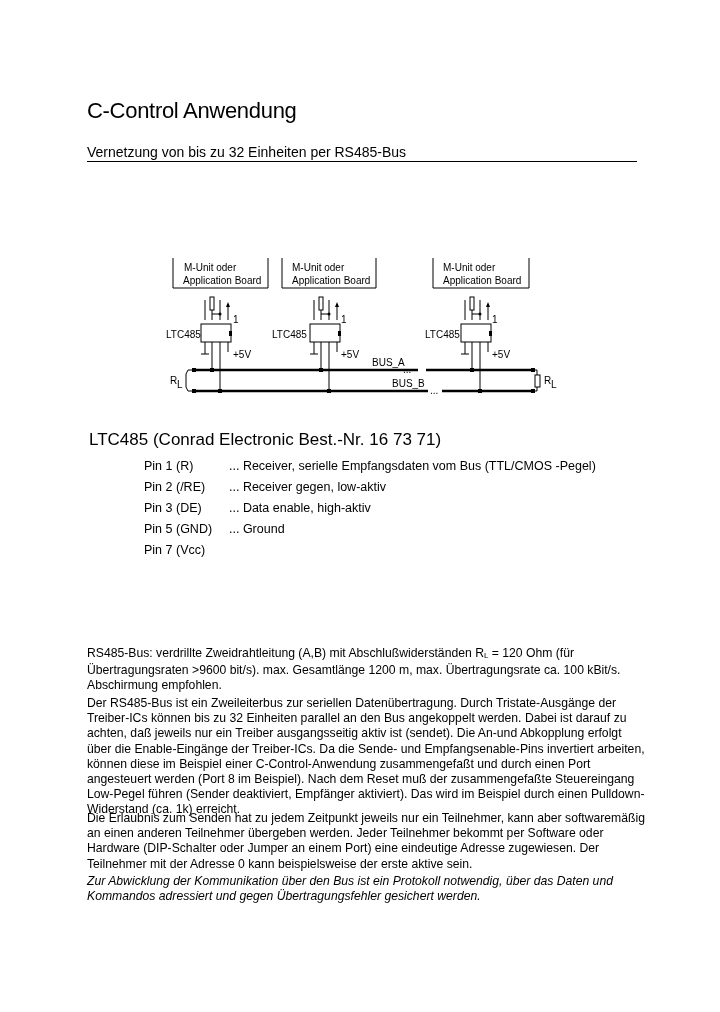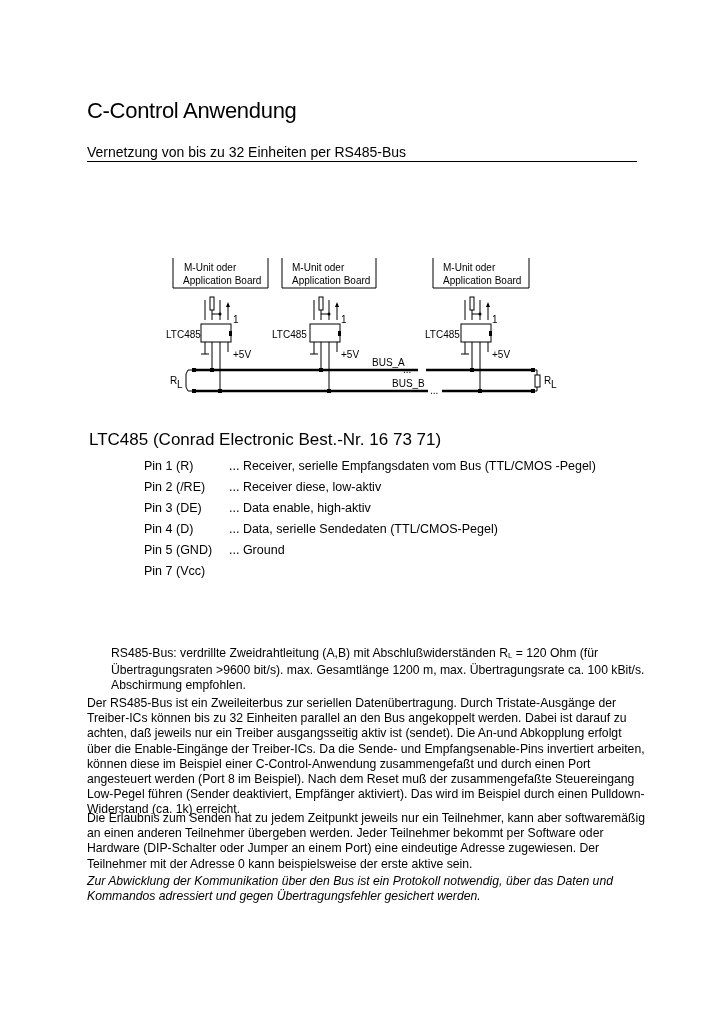--- a/index.html
+++ b/index.html
@@ -8,21 +8,21 @@
   .abs { position: absolute; }
   .title { left: 87px; top: 98px; font-size: 22px; letter-spacing: -0.3px; }
   .subtitle { left: 87px; top: 144px; font-size: 14px; }
   .rule { left: 87px; top: 161px; width: 550px; height: 1px; background: #000; }
   .diagram { left: 160px; top: 250px; }
   .ic-ref { left: 89px; top: 430px; font-size: 17px; }
   .pins { left: 144px; top: 458px; font-size: 12.5px; }
   .pin-row { height: 21px; display: flex; line-height: 16px; }
   .pin-name { width: 85px; }
   .para { left: 87px; width: 560px; font-size: 12.2px; line-height: 15.2px; }
-  .p1 { top: 646px; margin-left: 24px; }
+  .p1 { top: 646px; }
   .p2 { top: 696px; }
   .p3 { top: 811px; }
   .p4 { top: 874px; font-style: italic; }
   sub.l { font-size: 8px; vertical-align: -1px; }
   .dtext { font-family: "Liberation Sans", sans-serif; font-size: 10px; fill: #000; }
 </style>
 </head>
 <body>
 
 <div class="abs title">C-Control Anwendung</div>
@@ -141,29 +141,25 @@
 
 <div class="abs ic-ref">LTC485 (Conrad Electronic Best.-Nr. 16 73 71)</div>
 
 <div class="abs pins">
   <div class="pin-row">
       <span class="pin-name">Pin 1 (R)</span>
       <span>... Receiver, serielle Empfangsdaten vom Bus (TTL/CMOS -Pegel)</span>
     </div>
   <div class="pin-row">
       <span class="pin-name">Pin 2 (/RE)</span>
-      <span>... Receiver diese, low-aktiv</span>
+      <span>... Receiver gegen, low-aktiv</span>
     </div>
   <div class="pin-row">
       <span class="pin-name">Pin 3 (DE)</span>
       <span>... Data enable, high-aktiv</span>
-    </div>
-  <div class="pin-row">
-      <span class="pin-name">Pin 4 (D)</span>
-      <span>... Data, serielle Sendedaten (TTL/CMOS-Pegel)</span>
     </div>
   <div class="pin-row">
       <span class="pin-name">Pin 5 (GND)</span>
       <span>... Ground</span>
     </div>
   <div class="pin-row">
       <span class="pin-name">Pin 7 (Vcc)</span>
     </div>
 </div>
 

